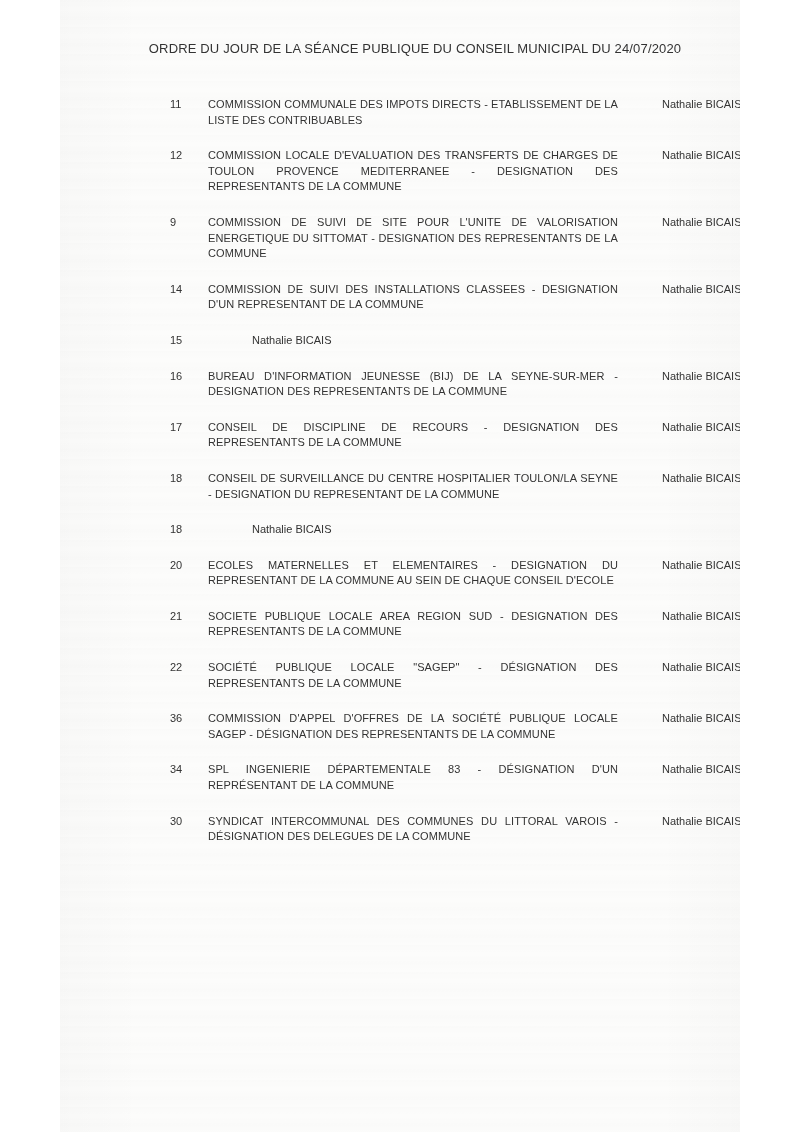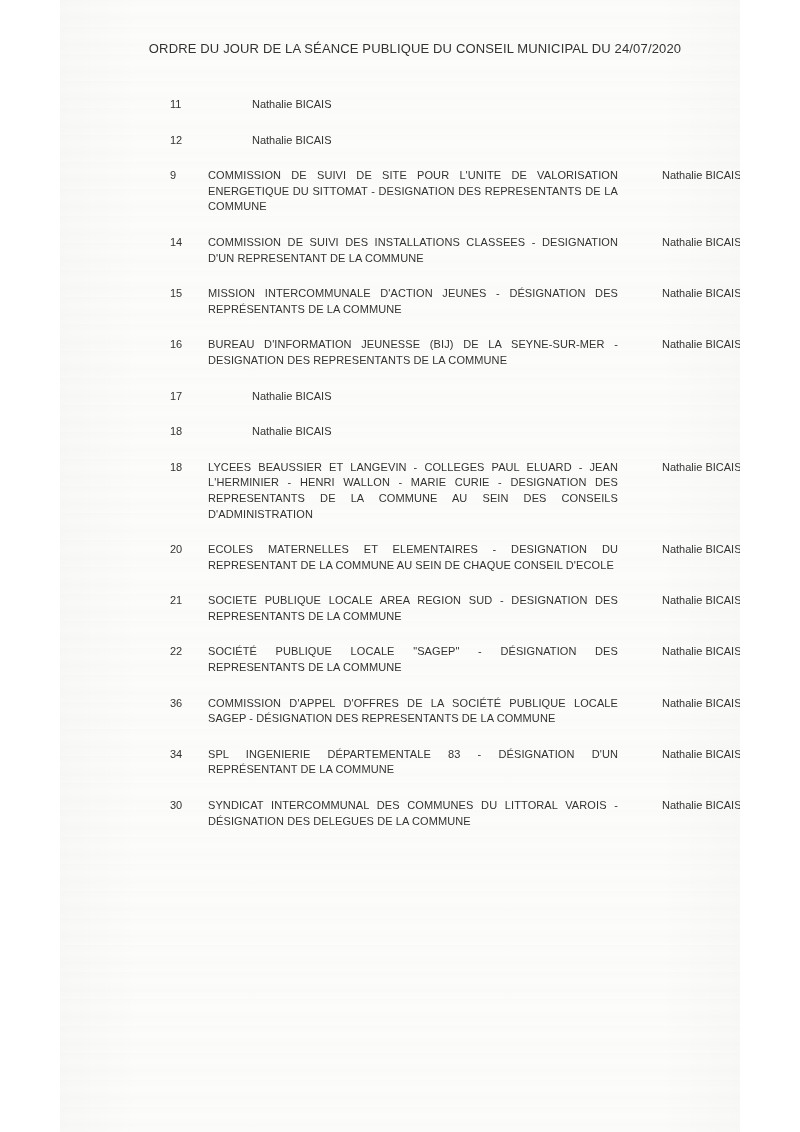--- a/index.html
+++ b/index.html
@@ -71,65 +71,67 @@
 </style>
 </head>
 <body>
 
 <div class="page">
   <div class="doc-title">ORDRE DU JOUR DE LA SÉANCE PUBLIQUE DU CONSEIL MUNICIPAL DU 24/07/2020</div>
 
   <div class="agenda-list" id="agenda-list">
   <div class="agenda-item">
     <div class="item-number">11</div>
+    <div class="item-subject">COMMISSION COMMUNALE DES IMPOTS DIRECTS - ETABLISSEMENT DE LA LISTE DES CONTRIBUABLES</div>
     <div class="item-rapporteur">Nathalie BICAIS</div>
   </div>
 
   <div class="agenda-item">
     <div class="item-number">12</div>
+    <div class="item-subject">COMMISSION LOCALE D'EVALUATION DES TRANSFERTS DE CHARGES DE TOULON PROVENCE MEDITERRANEE - DESIGNATION DES REPRESENTANTS DE LA COMMUNE</div>
     <div class="item-rapporteur">Nathalie BICAIS</div>
   </div>
 
   <div class="agenda-item">
     <div class="item-number">9</div>
     <div class="item-subject">COMMISSION DE SUIVI DE SITE POUR L'UNITE DE VALORISATION ENERGETIQUE DU SITTOMAT - DESIGNATION DES REPRESENTANTS DE LA COMMUNE</div>
     <div class="item-rapporteur">Nathalie BICAIS</div>
   </div>
 
   <div class="agenda-item">
     <div class="item-number">14</div>
     <div class="item-subject">COMMISSION DE SUIVI DES INSTALLATIONS CLASSEES - DESIGNATION D'UN REPRESENTANT DE LA COMMUNE</div>
     <div class="item-rapporteur">Nathalie BICAIS</div>
   </div>
 
   <div class="agenda-item">
     <div class="item-number">15</div>
-    <div class="item-subject">MISSION INTERCOMMUNALE D'ACTION JEUNES - DÉSIGNATION DES REPRÉSENTANTS DE LA COMMUNE</div>
     <div class="item-rapporteur">Nathalie BICAIS</div>
   </div>
 
   <div class="agenda-item">
     <div class="item-number">16</div>
     <div class="item-subject">BUREAU D'INFORMATION JEUNESSE (BIJ) DE LA SEYNE-SUR-MER - DESIGNATION DES REPRESENTANTS DE LA COMMUNE</div>
     <div class="item-rapporteur">Nathalie BICAIS</div>
   </div>
 
   <div class="agenda-item">
     <div class="item-number">17</div>
+    <div class="item-subject">CONSEIL DE DISCIPLINE DE RECOURS - DESIGNATION DES REPRESENTANTS DE LA COMMUNE</div>
     <div class="item-rapporteur">Nathalie BICAIS</div>
   </div>
 
   <div class="agenda-item">
     <div class="item-number">18</div>
+    <div class="item-subject">CONSEIL DE SURVEILLANCE DU CENTRE HOSPITALIER TOULON/LA SEYNE - DESIGNATION DU REPRESENTANT DE LA COMMUNE</div>
     <div class="item-rapporteur">Nathalie BICAIS</div>
   </div>
 
   <div class="agenda-item">
     <div class="item-number">18</div>
-    <div class="item-subject">LYCEES BEAUSSIER ET LANGEVIN - COLLEGES PAUL ELUARD - JEAN L'HERMINIER - HENRI WALLON - MARIE CURIE - DESIGNATION DES REPRESENTANTS DE LA COMMUNE AU SEIN DES CONSEILS D'ADMINISTRATION</div>
     <div class="item-rapporteur">Nathalie BICAIS</div>
   </div>
 
   <div class="agenda-item">
     <div class="item-number">20</div>
     <div class="item-subject">ECOLES MATERNELLES ET ELEMENTAIRES - DESIGNATION DU REPRESENTANT DE LA COMMUNE AU SEIN DE CHAQUE CONSEIL D'ECOLE</div>
     <div class="item-rapporteur">Nathalie BICAIS</div>
   </div>
 
   <div class="agenda-item">

